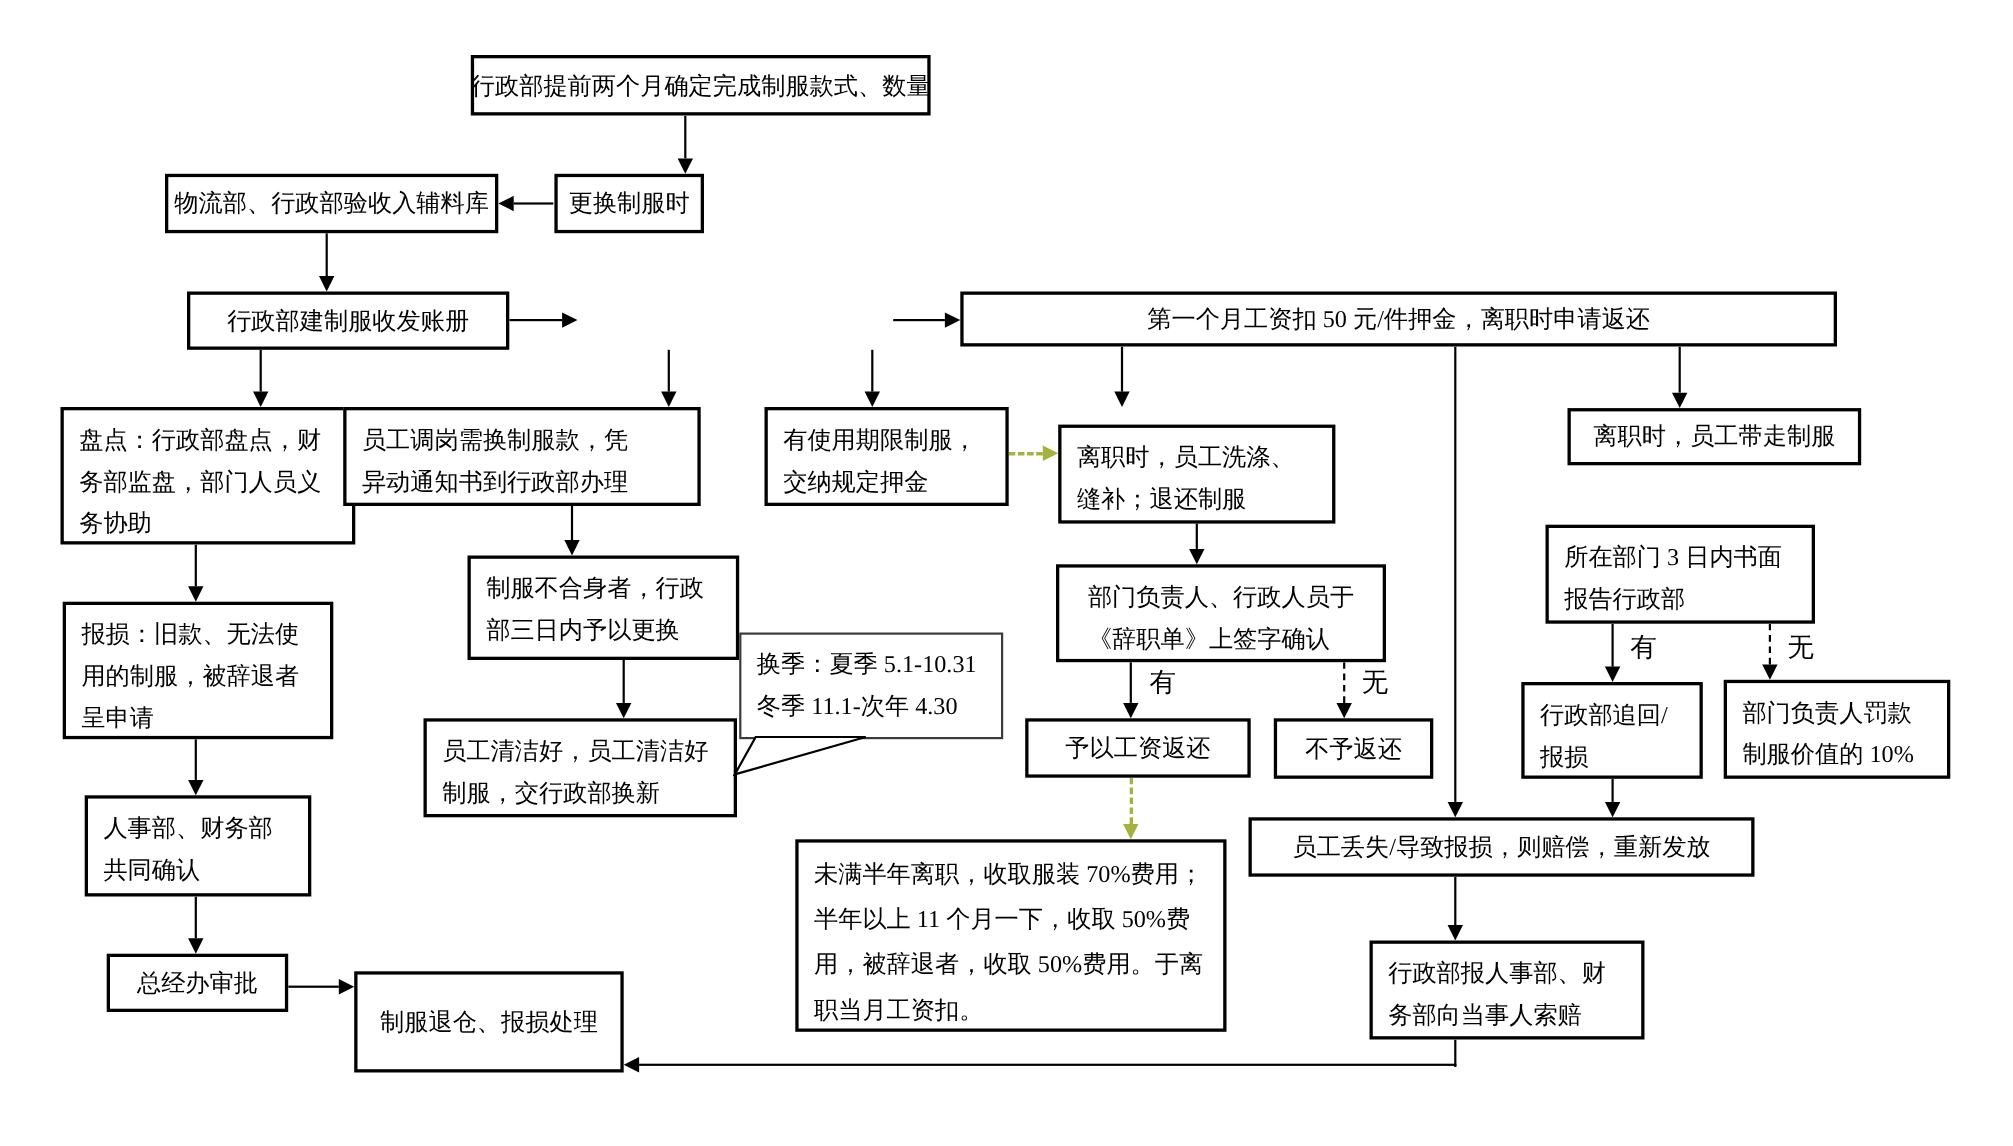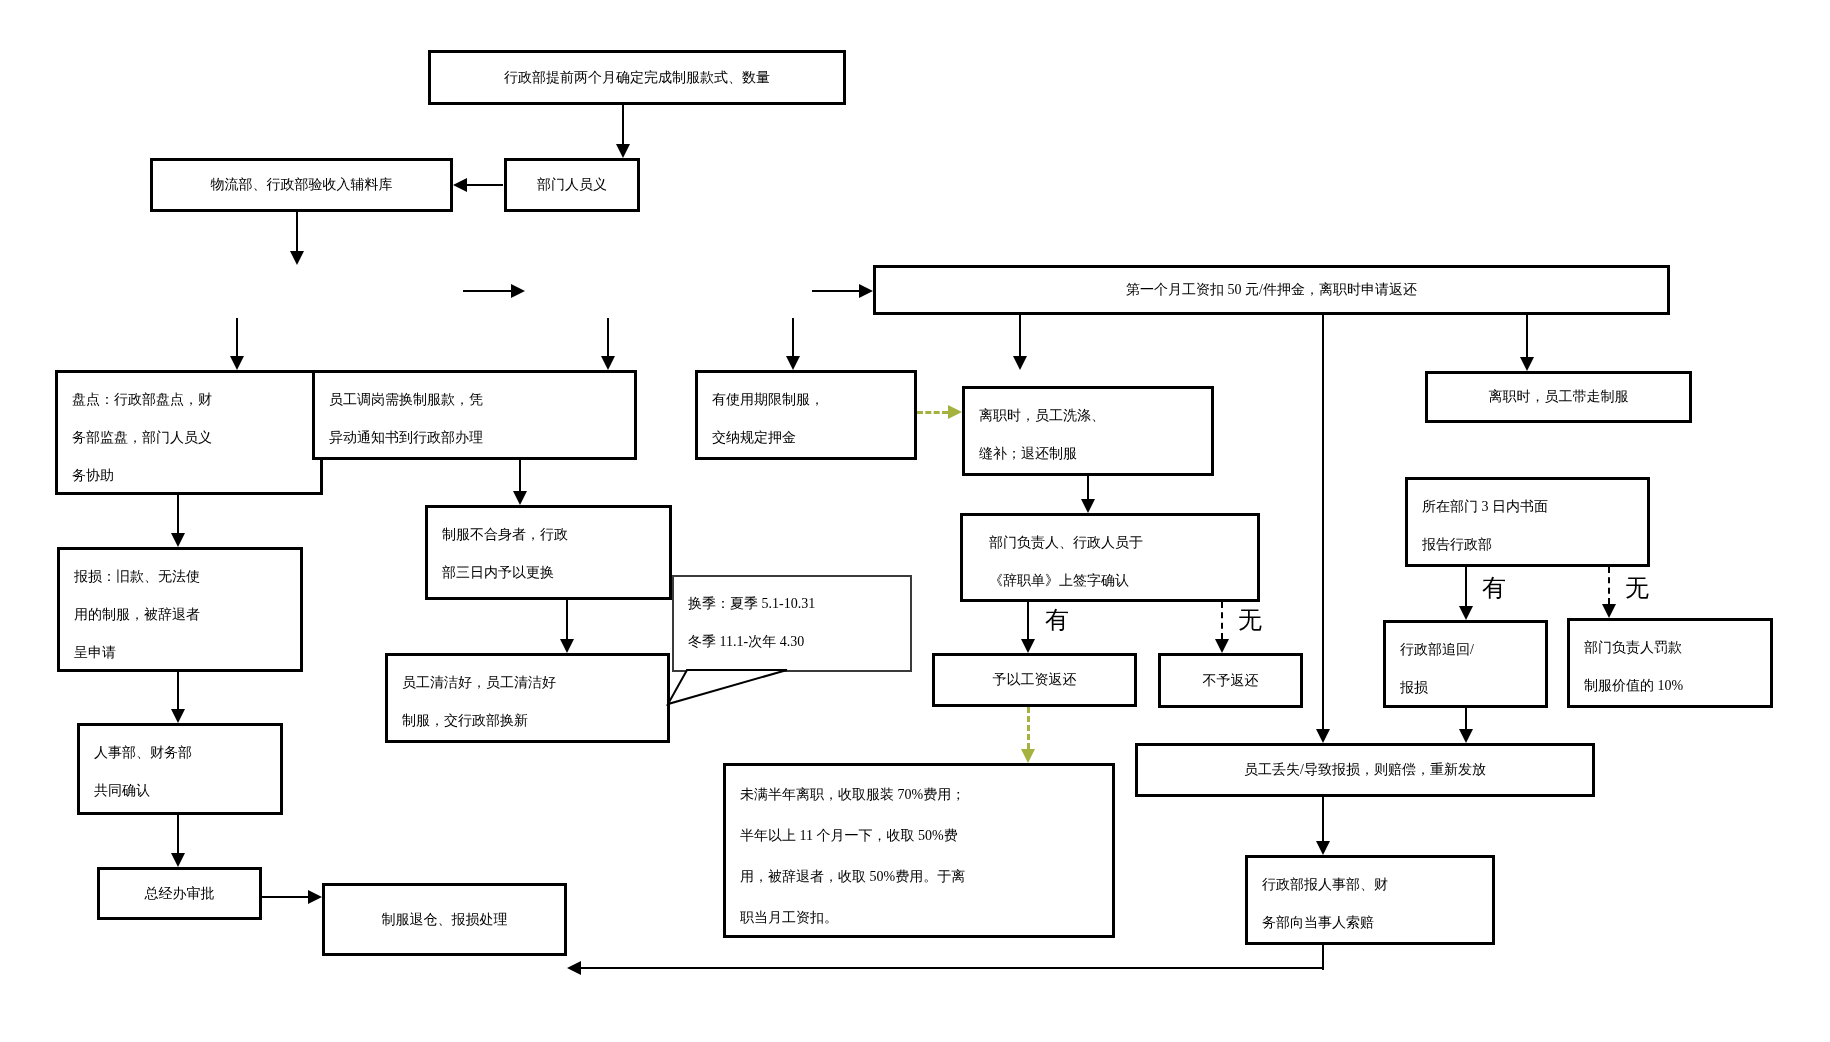--- a/index.html
+++ b/index.html
@@ -8,21 +8,21 @@
     width:1830px;height:1042px;
     background:#ffffff;
     font-family:"Liberation Serif","DejaVu Serif",serif;
     overflow:hidden;
   }
   .node{
     position:absolute;
     border:3px solid #000;
     background:#fff;
     box-sizing:border-box;
-    font-size:14px;
+    font-size:22px;
     color:#000;
     z-index:2;
   }
   .node.center{
     display:flex;align-items:center;justify-content:center;
     text-align:center;
     white-space:nowrap;
   }
   .node.multi{
     padding:8px 14px;
@@ -53,22 +53,23 @@
   .tail-svg{position:absolute;z-index:4;}
 </style>
 </head>
 <body>
 
 <div id="canvas">
   <svg class="tail-svg" style="left:655px;top:663px;" width="145" height="48" viewBox="0 0 145 48">
     <polygon points="32,7 13,41 132,7" fill="#ffffff" stroke="#000000" stroke-width="2"></polygon>
   </svg>
 <div class="node center" style="left: 428px; top: 50px; width: 418px; height: 55px;">行政部提前两个月确定完成制服款式、数量</div>
-    <div class="node center" style="left: 504px; top: 158px; width: 136px; height: 54px;">部门人员义</div>
+    <div class="node center" style="left: 504px; top: 158px; width: 136px; height: 54px;">更换制服时</div>
     <div class="node center" style="left: 150px; top: 158px; width: 303px; height: 54px;">物流部、行政部验收入辅料库</div>
+    <div class="node center" style="left: 170px; top: 265px; width: 293px; height: 53px;">行政部建制服收发账册</div>
     <div class="node center" style="left: 873px; top: 265px; width: 797px; height: 50px;">第一个月工资扣 50 元/件押金，离职时申请返还</div>
     <div class="node multi" style="left: 55px; top: 370px; width: 268px; height: 125px;">盘点：行政部盘点，财
 务部监盘，部门人员义
 务协助</div>
     <div class="node multi" style="left: 57px; top: 547px; width: 246px; height: 125px;">报损：旧款、无法使
 用的制服，被辞退者
 呈申请</div>
     <div class="node multi" style="left: 312px; top: 370px; width: 325px; height: 90px;">员工调岗需换制服款，凭
 异动通知书到行政部办理</div>
     <div class="node multi" style="left: 695px; top: 370px; width: 222px; height: 90px;">有使用期限制服，
@@ -92,21 +93,21 @@
 报损</div>
     <div class="node multi" style="left: 1567px; top: 618px; width: 206px; height: 90px;">部门负责人罚款
 制服价值的 10%</div>
     <div class="node multi" style="left: 723px; top: 763px; width: 392px; height: 175px; line-height: 41px;">未满半年离职，收取服装 70%费用；
 半年以上 11 个月一下，收取 50%费
 用，被辞退者，收取 50%费用。于离
 职当月工资扣。</div>
     <div class="node center" style="left: 1135px; top: 743px; width: 460px; height: 54px;">员工丢失/导致报损，则赔偿，重新发放</div>
     <div class="node multi" style="left: 1245px; top: 855px; width: 250px; height: 90px;">行政部报人事部、财
 务部向当事人索赔</div>
-    <div class="node center" style="left: 322px; top: 883px; width: 245px; height: 73px; text-align: right;">制服退仓、报损处理</div>
+    <div class="node center" style="left: 322px; top: 883px; width: 245px; height: 92px; text-align: right;">制服退仓、报损处理</div>
     <div class="node multi" style="left: 77px; top: 723px; width: 206px; height: 92px;">人事部、财务部
 共同确认</div>
     <div class="node center" style="left: 97px; top: 867px; width: 165px; height: 53px;">总经办审批</div>
     <div class="vline" style="left: 622px; top: 105px; height: 39px;"></div>
     <div class="ah down" style="left: 616px; top: 144px;"></div>
     <div class="hline" style="left: 467px; top: 184px; width: 36px;"></div>
     <div class="ah left" style="left: 453px; top: 178px;"></div>
     <div class="vline" style="left: 296px; top: 212px; height: 39px;"></div>
     <div class="ah down" style="left: 290px; top: 251px;"></div>
     <div class="hline" style="left: 463px; top: 290px; width: 48px;"></div>

